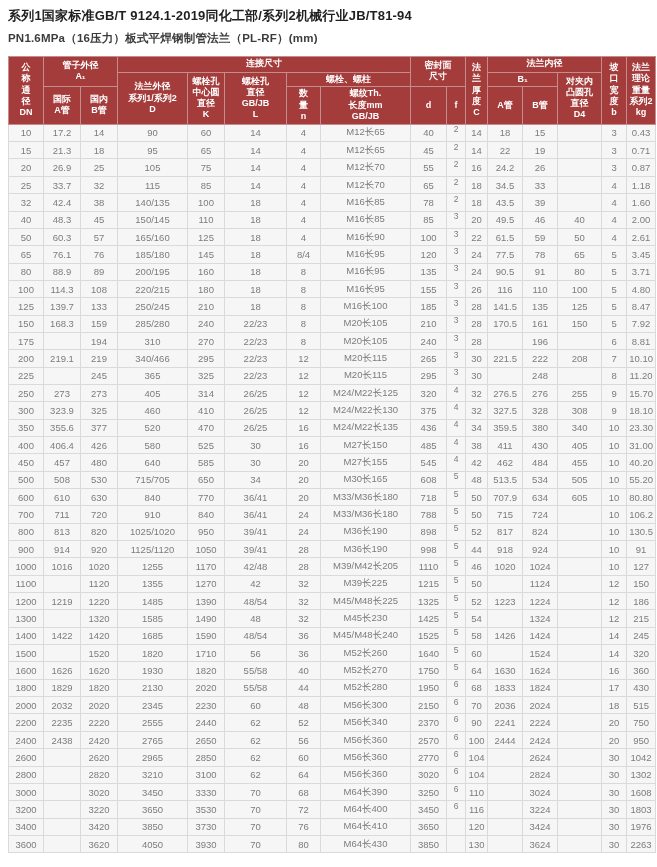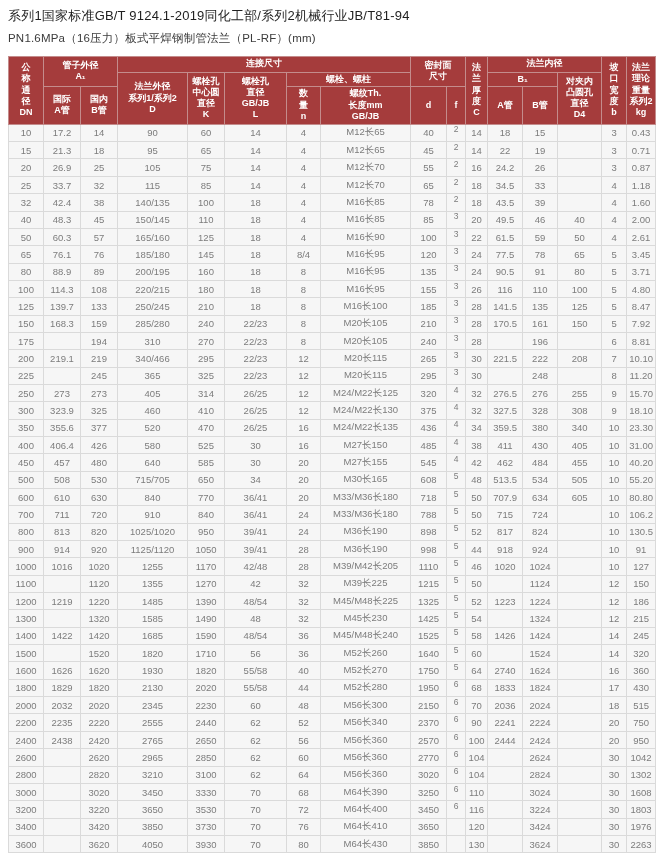--- a/index.html
+++ b/index.html
@@ -4,25 +4,25 @@
 <style>
   * { margin:0; padding:0; box-sizing:border-box; }
   html,body { background:#ffffff; }
   body {
     width:657px; height:867px; overflow:hidden;
     font-family:"Liberation Sans","DejaVu Sans",sans-serif;
     -webkit-font-smoothing:antialiased;
   }
   .page { padding:7px 0 0 8px; }
   .title {
-    font-size:13px; font-weight:normal; color:#1f1f1f; letter-spacing:0.2px;
+    font-size:13px; font-weight:bold; color:#1f1f1f; letter-spacing:0.2px;
     line-height:1.35;
   }
   .subtitle {
-    font-size:11.5px; font-weight:normal; color:#3c3c3c; margin-top:6px;
+    font-size:11.5px; font-weight:bold; color:#3c3c3c; margin-top:6px;
     letter-spacing:0.2px;
   }
   table.spec {
     margin-top:10px;
     border-collapse:collapse; table-layout:fixed; width:647px;
     border:1px solid #c9c9c9;
   }
   thead th {
     background:#a53c3c; color:#ffffff; font-weight:bold;
     font-size:9px; line-height:1.25; text-align:center; vertical-align:middle;
@@ -693,21 +693,21 @@
           <td>1626</td>
           <td>1620</td>
           <td>1930</td>
           <td>1820</td>
           <td>55/58</td>
           <td>40</td>
           <td>M52长270</td>
           <td>1750</td>
           <td><span class="raise">5</span></td>
           <td>64</td>
-          <td>2740</td>
+          <td>1630</td>
           <td>1624</td>
           <td></td>
           <td>16</td>
           <td>360</td>
         </tr>
         <tr>
           <td>1800</td>
           <td>1829</td>
           <td>1820</td>
           <td>2130</td>

